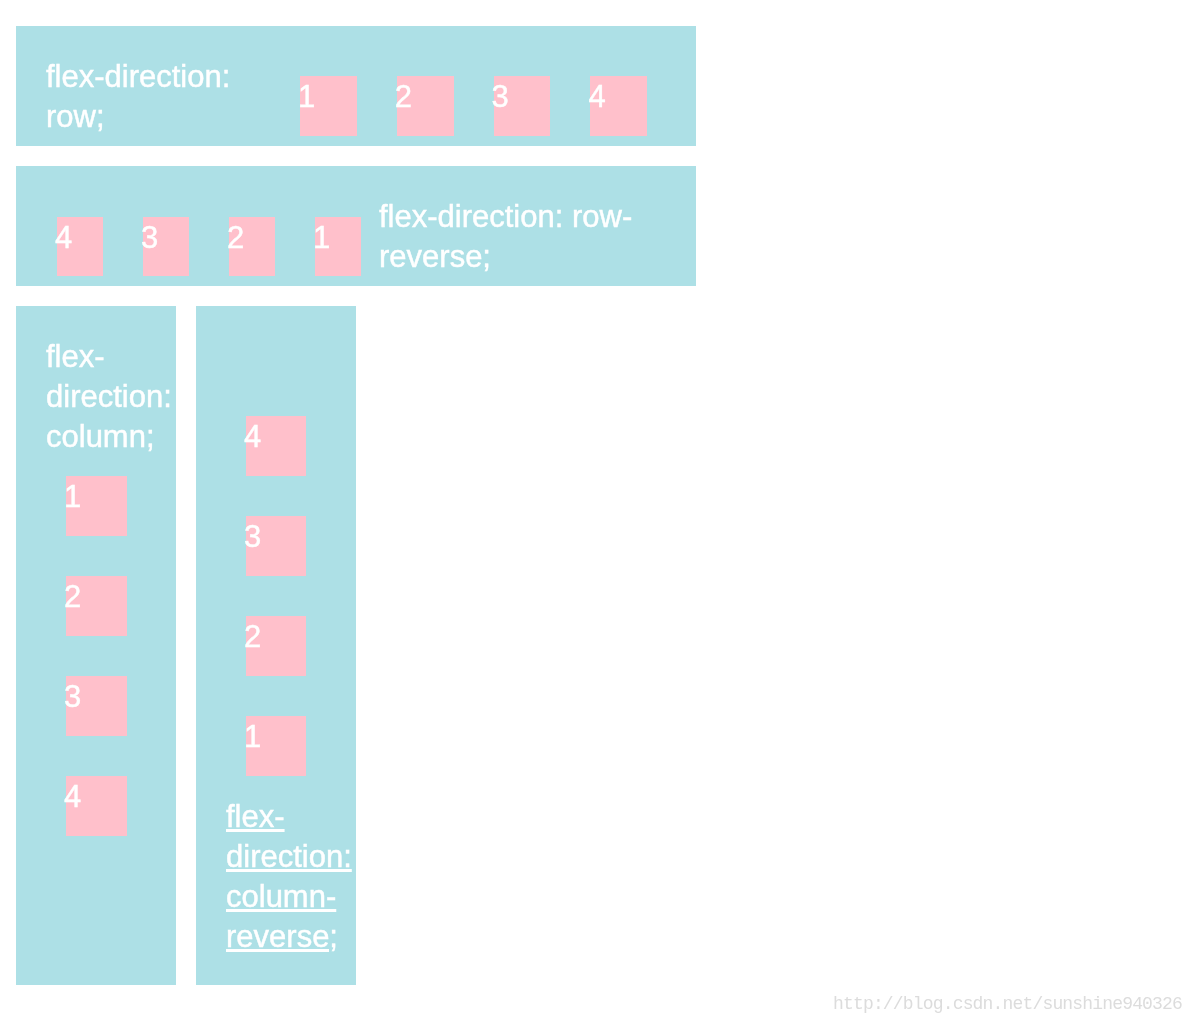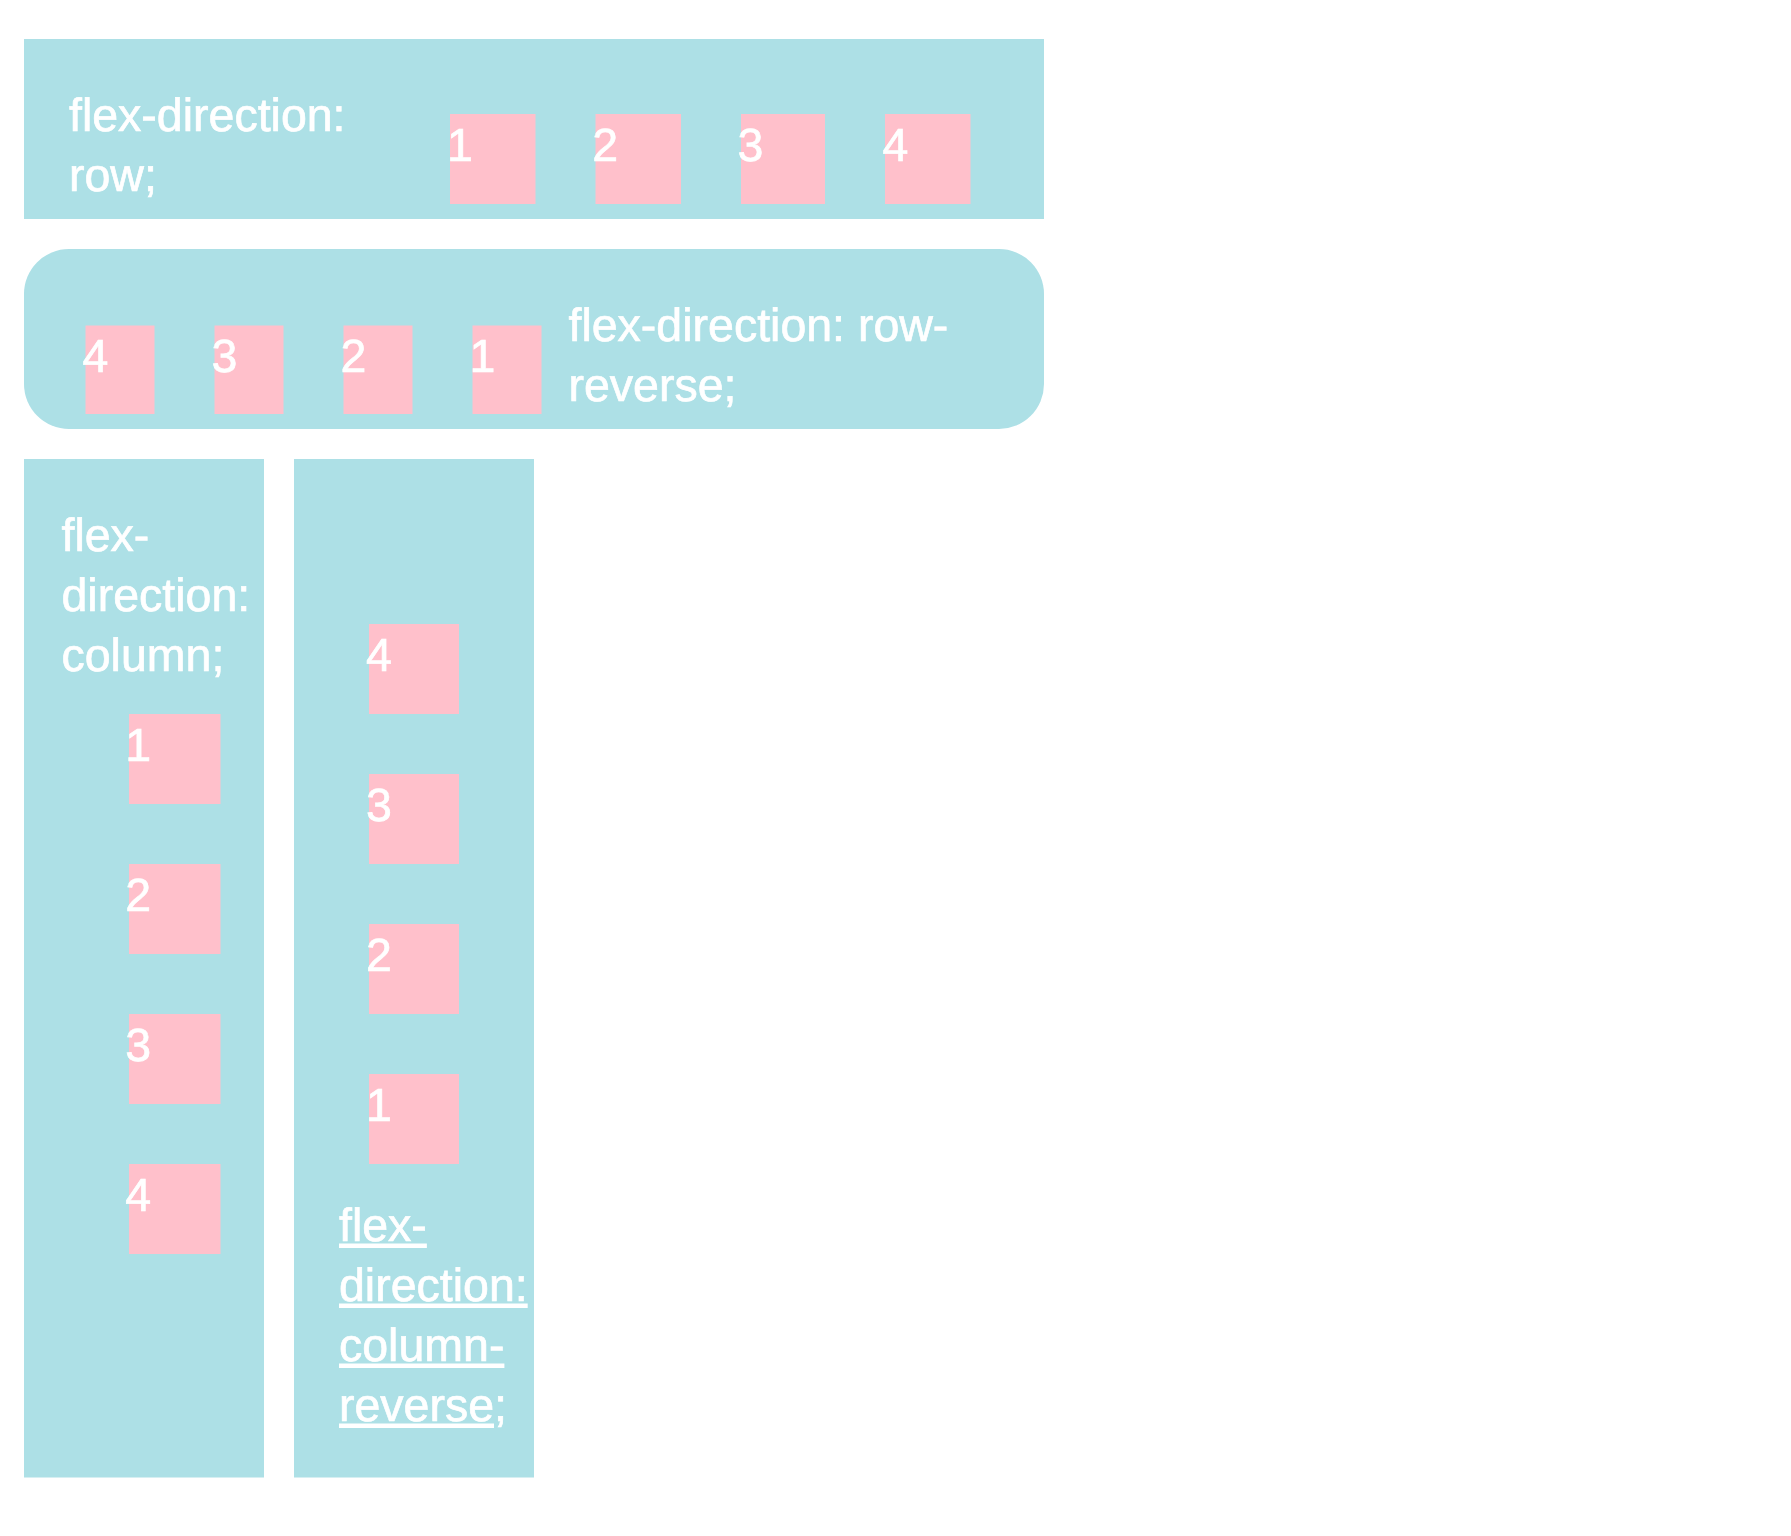--- a/index.html
+++ b/index.html
@@ -26,28 +26,28 @@
   
   #row { left:16px; top:26px; width:680px; height:120px;
          flex-direction:row; align-items:flex-end; padding:30px 30px 10px 30px; }
   #row .label { width:204px; margin-right:50px; }
   #row .item  { width:56.8px; height:60px; margin-right:40px; }
   #row .item:last-child { margin-right:0; }
 
   
   #row-reverse { left:16px; top:166px; width:680px; height:120px;
                  flex-direction:row-reverse; align-items:flex-end;
-                 justify-content:space-between; padding:30px 30px 10px 50px;border-radius:30px; }
+                 justify-content:space-between; padding:30px 30px 10px 50px; }
   #row-reverse .label { width:287px; margin-left:18px; }
   #row-reverse .item  { width:46px; height:59px; margin-right:40px; }
   #row-reverse .item:nth-child(2) { margin-right:0; }
 
   
   #column { left:16px; top:306px; width:160px; height:679px;
-            flex-direction:column; align-items:center; padding:30px 10px 30px 30px; }
+            flex-direction:column; align-items:flex-start; padding:30px 10px 30px 30px; }
   #column .label { width:130px; }
   #column .item  { width:61px; height:60px; margin-top:40px; margin-left:20px; }
   #column .item:nth-child(2) { margin-top:20px; }
 
   
   #column-reverse { left:196px; top:306px; width:160px; height:679px;
                     flex-direction:column-reverse; align-items:flex-start;
                     justify-content:flex-start; padding:30px 10px 29px 30px; }
   #column-reverse .label { width:130px;text-decoration:underline; }
   #column-reverse .item  { width:60px; height:60px; margin-bottom:40px; margin-left:20px; }
@@ -90,13 +90,14 @@
   </div>
 
   <div class="flexbox" id="column-reverse">
     <div class="label">flex-direction: column-reverse;</div>
     <div class="item">1</div>
     <div class="item">2</div>
     <div class="item">3</div>
     <div class="item">4</div>
   </div>
 
+  <div class="watermark">http://blog.csdn.net/sunshine940326</div>
 </div>
 
 </body></html>

